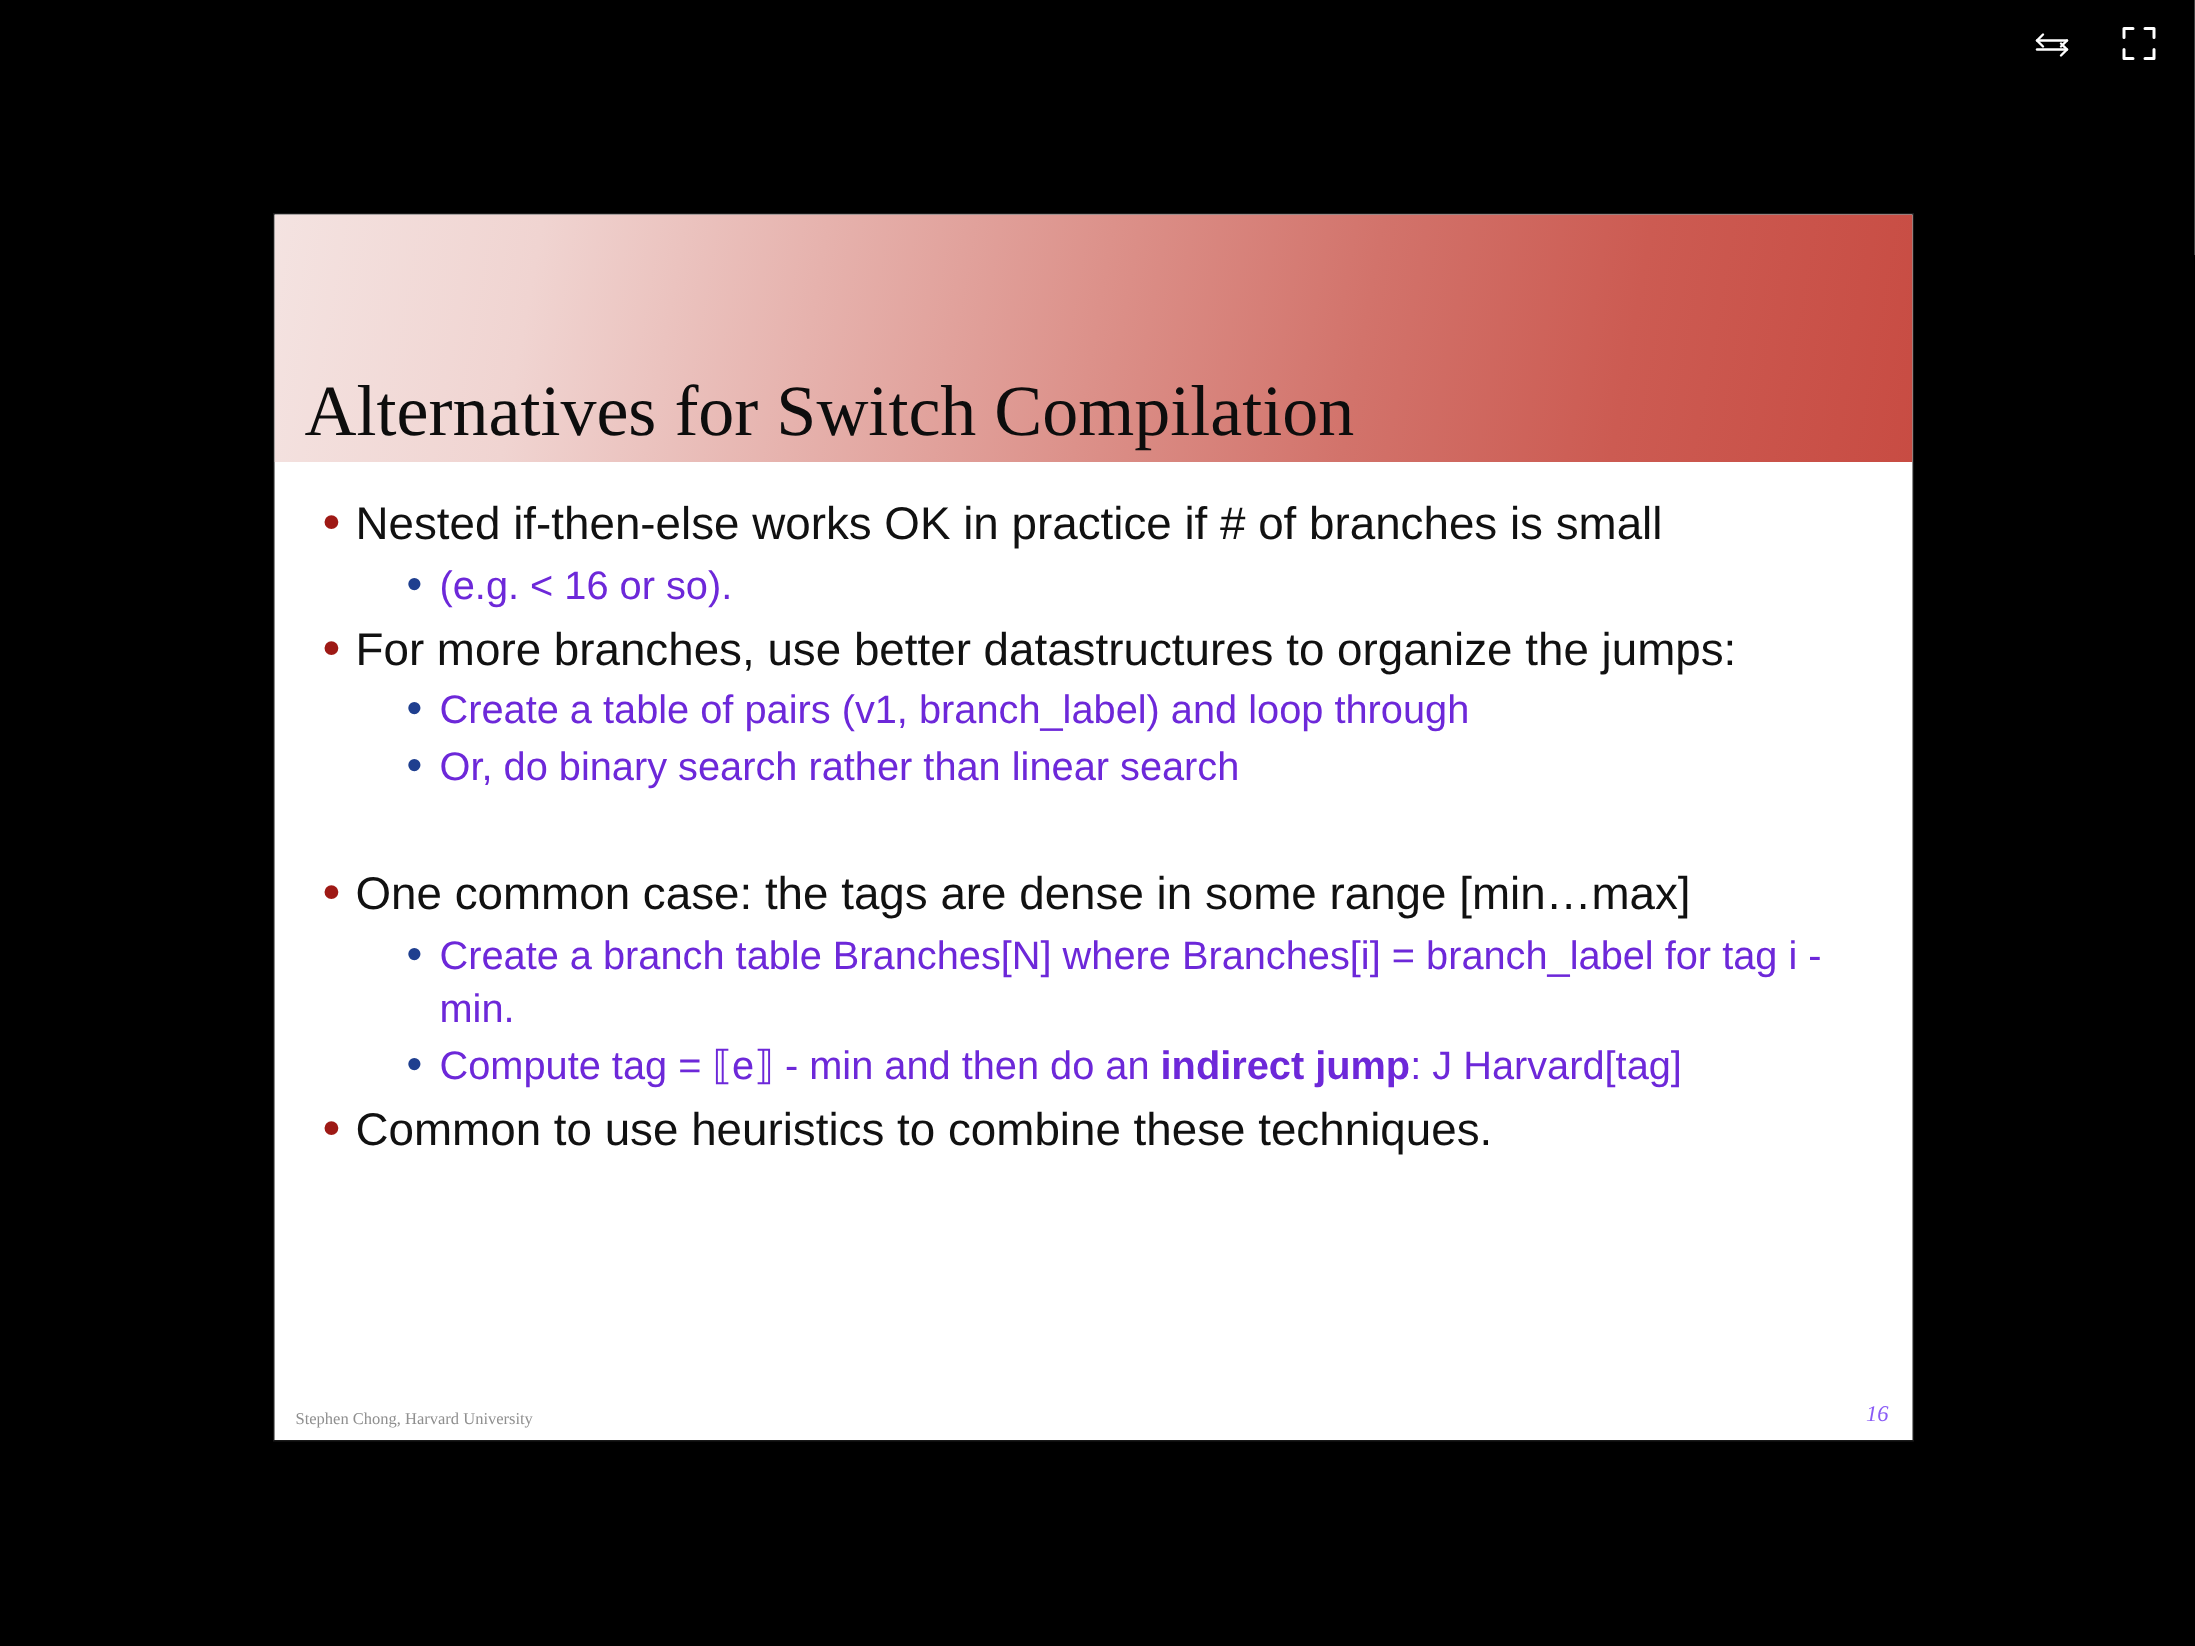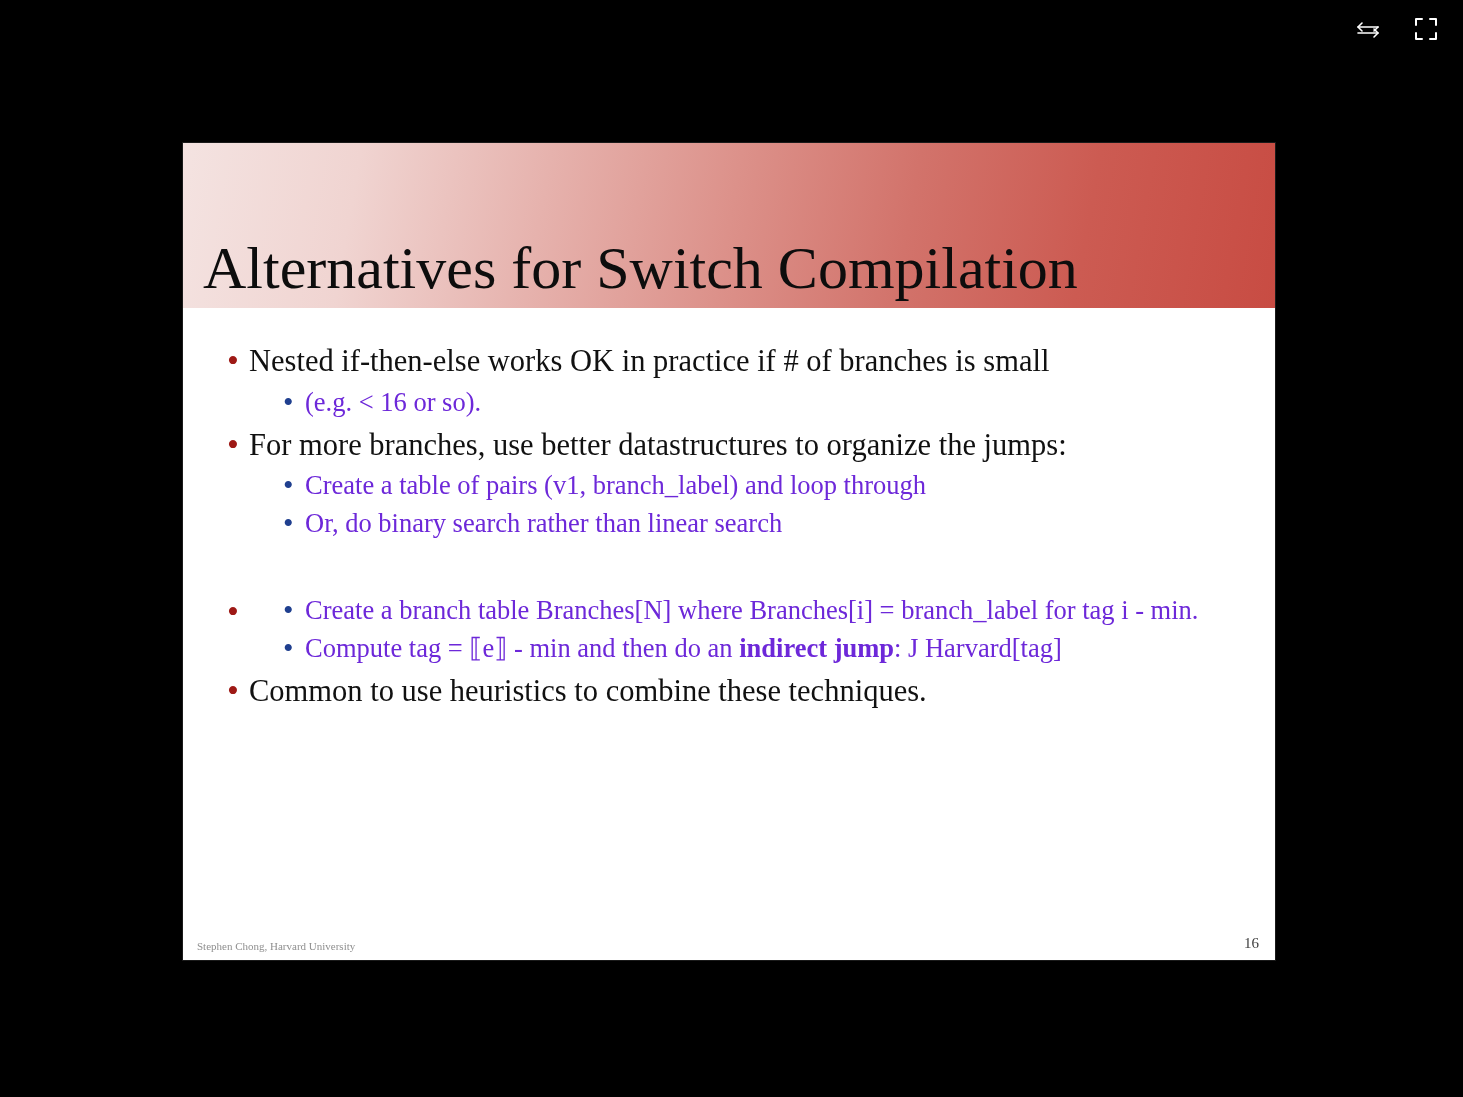--- a/index.html
+++ b/index.html
@@ -58,38 +58,37 @@
         #d2736b 66%,
         #cc5b52 82%,
         #c84c43 100%);
   }
   .slide-title {
     position: absolute;
     left: 20px;
     bottom: 8px;
     right: 10px;
     font-family: "Liberation Serif", serif;
-    font-size: 60px;
+    font-size: 48px;
     line-height: 1.05;
     color: #0d0d0d;
     white-space: nowrap;
   }
 
   .slide-body {
     position: relative;
     padding: 22px 28px 0 28px;
     height: calc(100% - 165px);
     box-sizing: border-box;
   }
 
   ul.lvl1 {
     list-style: none;
-    margin: 12px;
+    margin: 0;
     padding: 0;
-    font-family: Liberation Serif, serif;
   }
   ul.lvl1 > li.b1 {
     position: relative;
     padding-left: 26px;
     font-size: 30.5px;
     line-height: 1.27;
     color: #111111;
     margin-bottom: 2px;
   }
   ul.lvl1 > li.b1::before {
@@ -138,21 +137,22 @@
     font-size: 11px;
     font-family: "Liberation Serif", serif;
     color: #8f8f8f;
   }
   .slide-footer-right {
     position: absolute;
     right: 16px;
     bottom: 8px;
     font-size: 15px;
     font-family: "Liberation Serif", serif;
-    color: #404040;
+    color: #8b5cf6;
+    font-style: italic;
   }
 </style>
 </head>
 <body>
 
 <div class="viewer-controls">
   <div class="ctrl-icon">
     <svg width="26" height="20" viewBox="0 0 26 20" fill="none" stroke="#ffffff" stroke-width="1.6" stroke-linecap="round" stroke-linejoin="round">
       <path d="M3 8 H23"></path>
       <path d="M7 4 L3 8 L7 12"></path>
@@ -197,20 +197,21 @@
           </li>
           <li class="b2">
             <span>Or, do binary search rather than linear search</span>
           </li>
         </ul>
       </li>
 
       <div class="gap"></div>
 
       <li class="b1">
+        <span>One common case: the tags are dense in some range [min…max]</span>
         <ul class="lvl2">
           <li class="b2">
             <span>Create a branch table Branches[N] where Branches[i] = branch_label for tag i - min.</span>
           </li>
           <li class="b2">
             <span>Compute tag = ⟦e⟧ - min and then do an </span><span class="bold-inline">indirect jump</span><span>: J Harvard[tag]</span>
           </li>
         </ul>
       </li>
 

